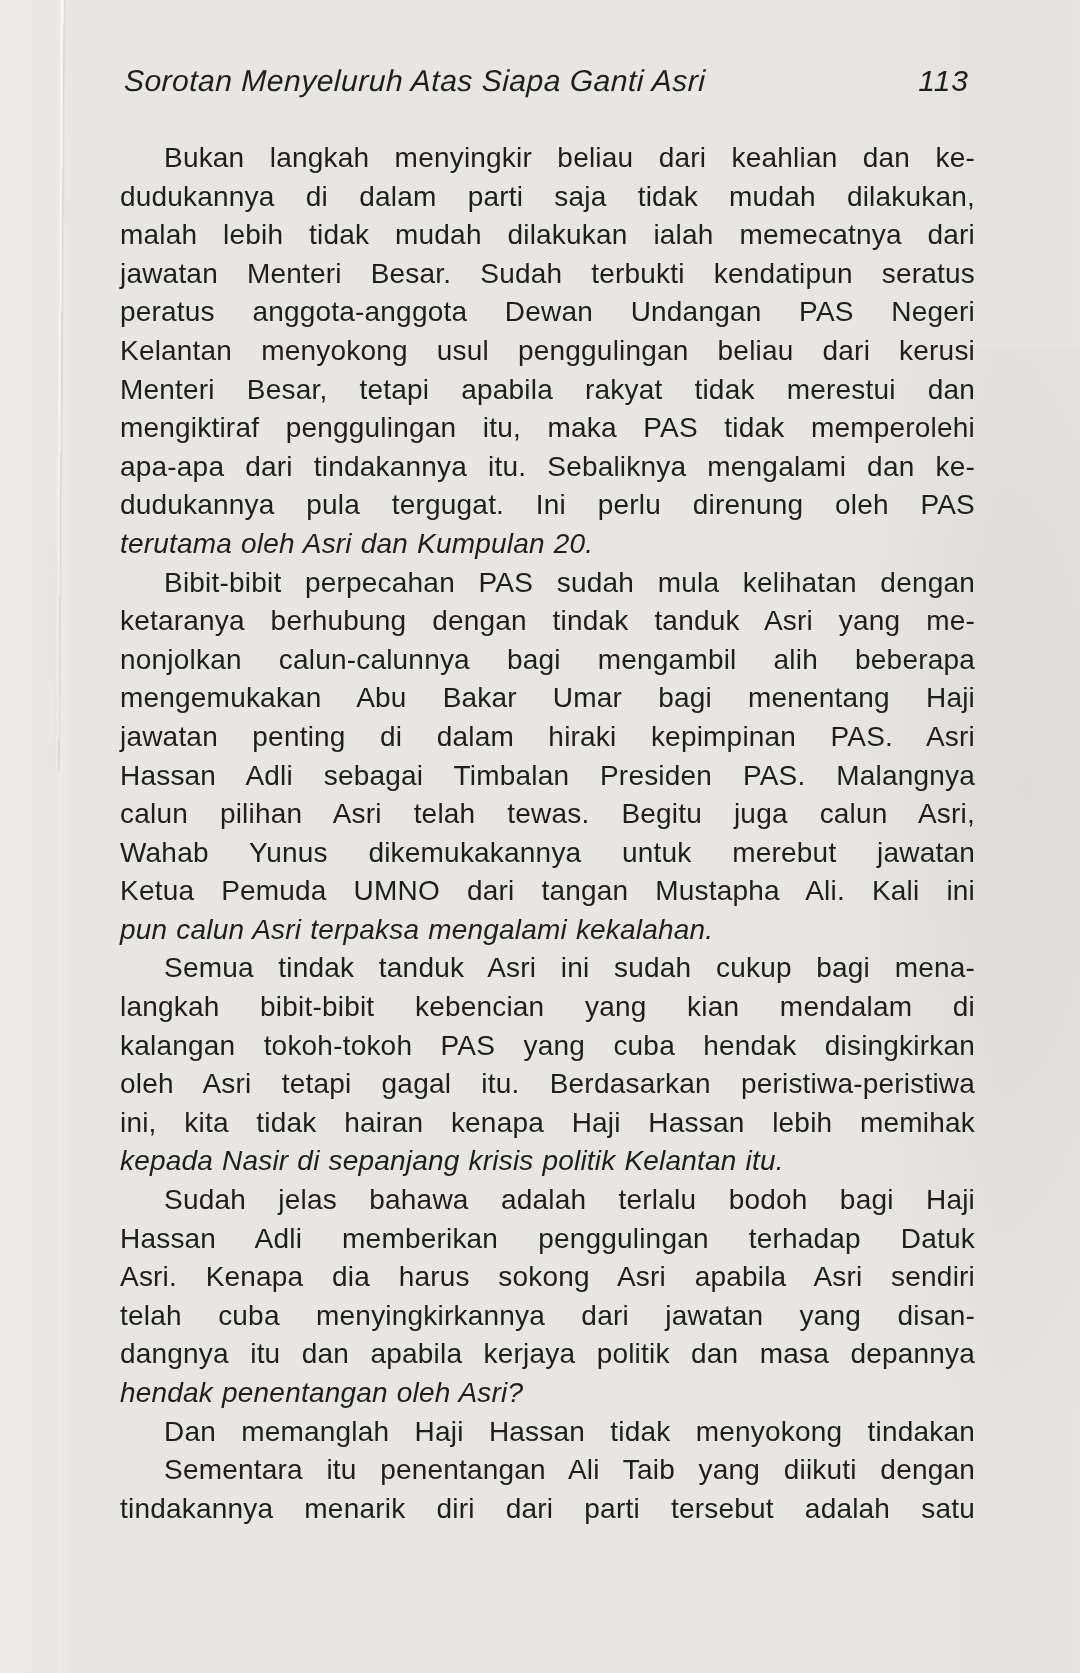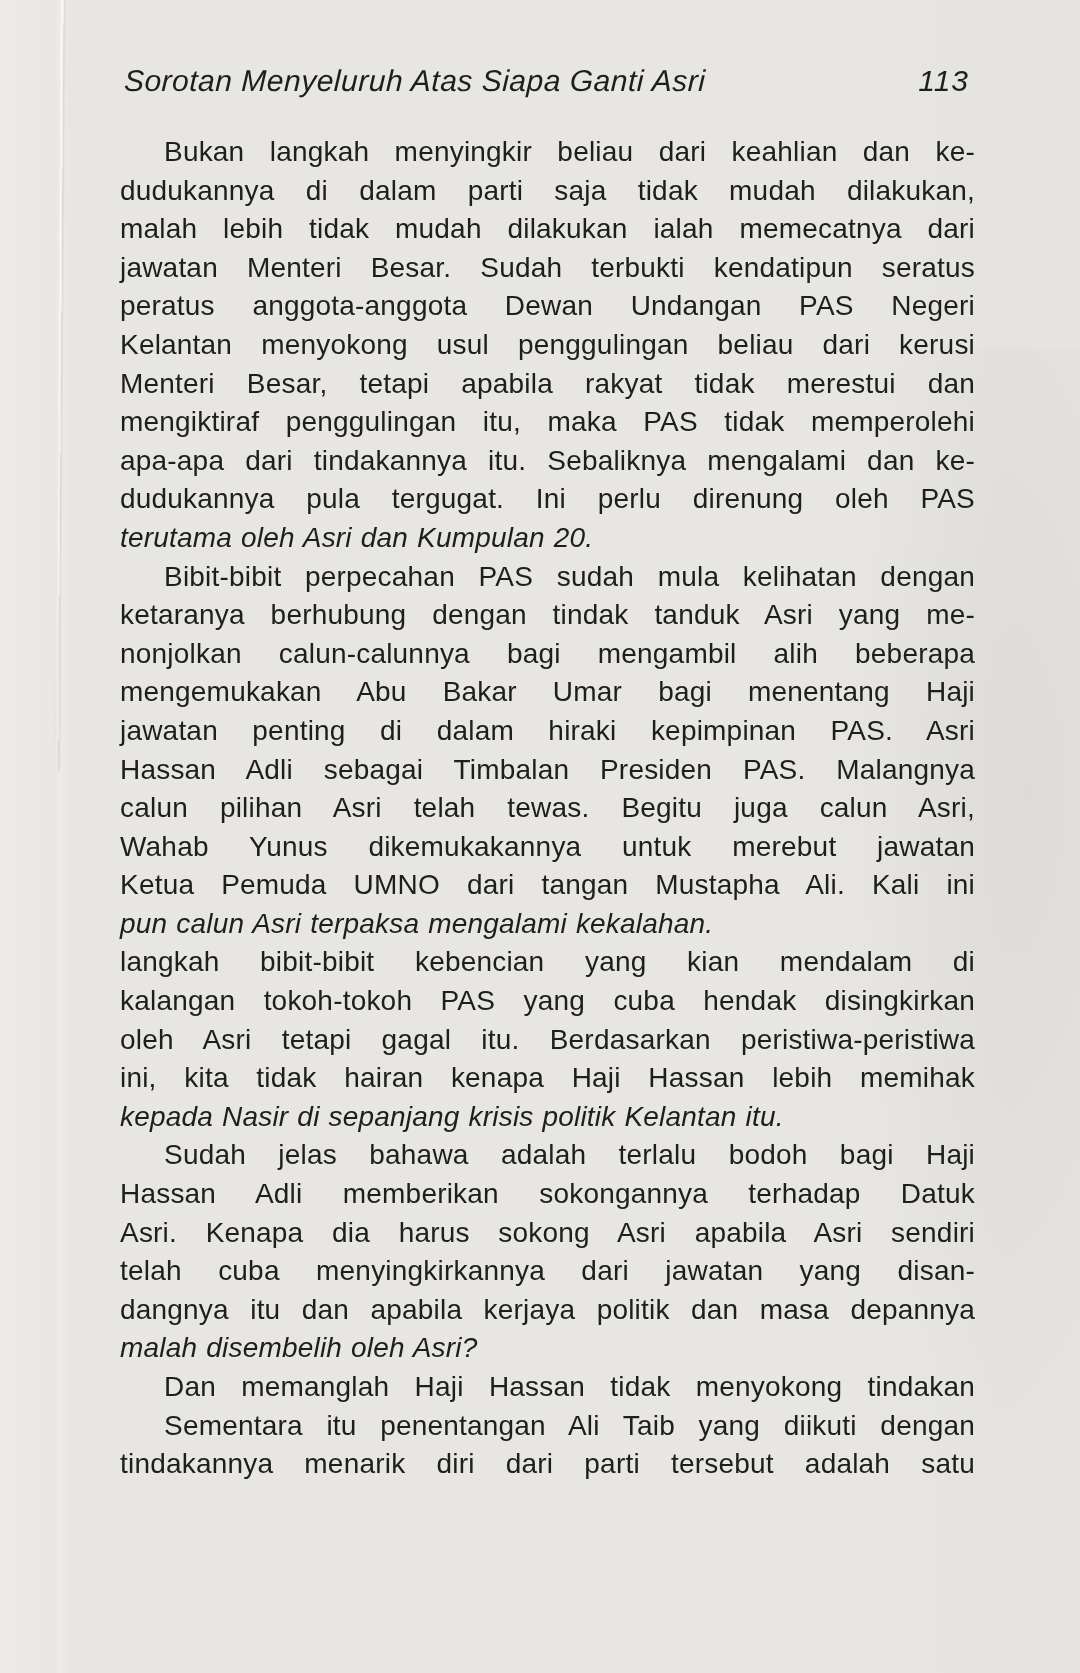--- a/index.html
+++ b/index.html
@@ -62,21 +62,21 @@
     font-weight: 500;
     transform: skewX(-2deg);
   }
   .header .pagenum {
     font-weight: 500;
     letter-spacing: 1px;
   }
   .body-text {
     position: absolute;
     left: 120px;
-    top: 133px;
+    top: 139px;
     width: 855px;
     font-size: 28px;
     line-height: 38.6px;
     letter-spacing: 0.2px;
     word-spacing: 1px;
   }
   .para { margin: 0; }
   .line {
     text-align: justify;
     text-align-last: justify;
@@ -117,33 +117,34 @@
         <div class="line">nonjolkan calun-calunnya bagi mengambil alih beberapa</div>
         <div class="line">mengemukakan Abu Bakar Umar bagi menentang Haji</div>
         <div class="line">jawatan penting di dalam hiraki kepimpinan PAS. Asri</div>
         <div class="line">Hassan Adli sebagai Timbalan Presiden PAS. Malangnya</div>
         <div class="line">calun pilihan Asri telah tewas. Begitu juga calun Asri,</div>
         <div class="line">Wahab Yunus dikemukakannya untuk merebut jawatan</div>
         <div class="line">Ketua Pemuda UMNO dari tangan Mustapha Ali. Kali ini</div>
         <div class="line endpara">pun calun Asri terpaksa mengalami kekalahan.</div>
       </div>
       <div class="para">
+        <div class="line first">Semua tindak tanduk Asri ini sudah cukup bagi mena-</div>
         <div class="line">langkah bibit-bibit kebencian yang kian mendalam di</div>
         <div class="line">kalangan tokoh-tokoh PAS yang cuba hendak disingkirkan</div>
         <div class="line">oleh Asri tetapi gagal itu. Berdasarkan peristiwa-peristiwa</div>
         <div class="line">ini, kita tidak hairan kenapa Haji Hassan lebih memihak</div>
         <div class="line endpara">kepada Nasir di sepanjang krisis politik Kelantan itu.</div>
       </div>
       <div class="para">
         <div class="line first">Sudah jelas bahawa adalah terlalu bodoh bagi Haji</div>
-        <div class="line">Hassan Adli memberikan sokongannya terhadap Datuk</div>
+        <div class="line">Hassan Adli memberikan penggulingan terhadap Datuk</div>
         <div class="line">Asri. Kenapa dia harus sokong Asri apabila Asri sendiri</div>
         <div class="line">telah cuba menyingkirkannya dari jawatan yang disan-</div>
         <div class="line">dangnya itu dan apabila kerjaya politik dan masa depannya</div>
-        <div class="line endpara">malah disembelih oleh Asri?</div>
+        <div class="line endpara">hendak penentangan oleh Asri?</div>
       </div>
       <div class="para">
         <div class="line first">Dan memanglah Haji Hassan tidak menyokong tindakan</div>
       </div>
       <div class="para">
         <div class="line first">Sementara itu penentangan Ali Taib yang diikuti dengan</div>
         <div class="line">tindakannya menarik diri dari parti tersebut adalah satu</div>
       </div>
     </div>
 </div>

